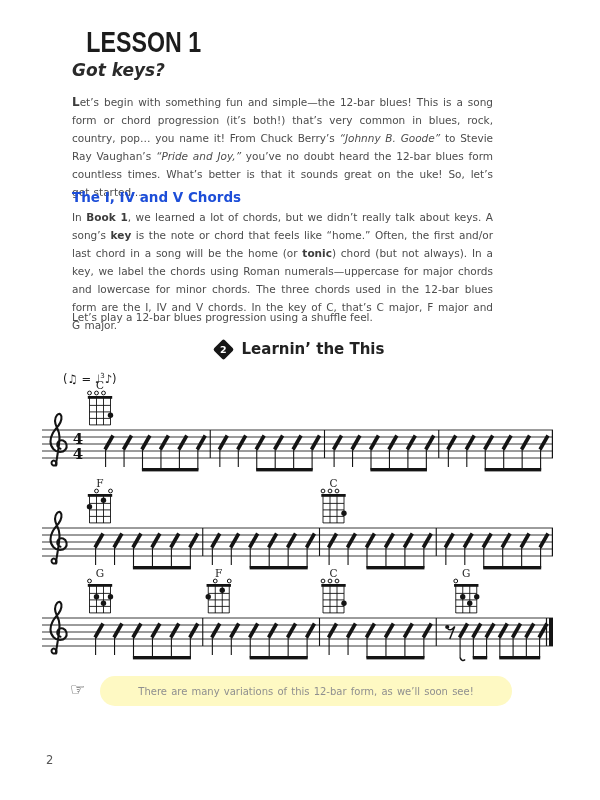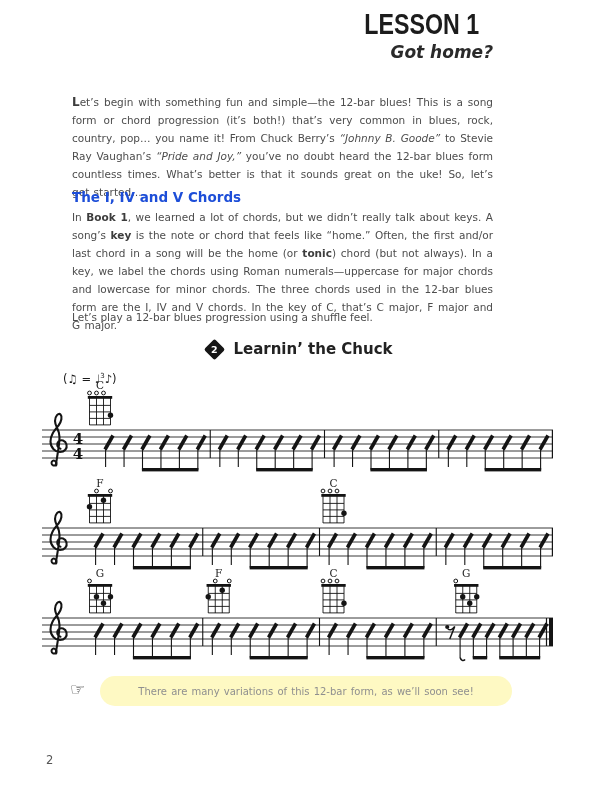--- a/index.html
+++ b/index.html
@@ -1,18 +1,18 @@
 <!DOCTYPE html>
 <html><head>
 <meta charset="utf-8">
 <style>
   html,body{margin:0;padding:0;background:#fff;}
   .page{position:relative;width:600px;height:800px;background:#ffffff;overflow:hidden;
         font-family:"DejaVu Sans",sans-serif;color:#4a4a4a;}
-  .title-block{position:absolute;left:72px;top:10px;width:421px;text-align:right;}
+  .title-block{position:absolute;left:72px;top:28px;width:421px;text-align:left;}
   .lesson-title{display:inline-block;font-family:"Liberation Sans",sans-serif;font-weight:800;
         font-size:29px;color:#1c1c1c;transform:scaleX(0.8);letter-spacing:0px;line-height:1;}
   .lesson-subtitle{margin-top:3px;font-size:17px;font-weight:bold;font-style:italic;color:#2a2a2a;
         font-family:"DejaVu Sans",sans-serif;}
   .body-text{position:absolute;left:72px;width:421px;font-size:10.5px;line-height:18px;
         text-align:justify;color:#4c4c4c;word-spacing:1px;margin:0;}
   .lead-cap{font-weight:bold;font-size:12px;color:#3c3c3c;}
   .b{font-weight:bold;color:#3c3c3c;}
   .i{font-style:italic;}
   .section-heading{position:absolute;left:72px;top:189px;margin:0;font-size:13.5px;font-weight:bold;
@@ -35,36 +35,36 @@
   .tip-text{font-size:10px;color:#8f8f8f;word-spacing:1px;}
   .page-number{position:absolute;left:46px;top:753px;font-size:11.5px;color:#555;}
 </style>
 </head>
 <body>
 
 <div class="page">
 
   <div class="title-block">
     <div class="lesson-title">LESSON 1</div>
-    <div class="lesson-subtitle">Got home?</div>
+    <div class="lesson-subtitle">Got keys?</div>
   </div>
 
   <p class="body-text" style="top:93px;"><span class="lead-cap">L</span><span>et’s begin with something fun and simple—the 12-bar blues! This is a song form or chord progression (it’s both!) that’s very common in blues, rock, country, pop… you name it! From Chuck Berry’s </span><span class="i">“Johnny B. Goode”</span><span> to Stevie Ray Vaughan’s </span><span class="i">“Pride and Joy,”</span><span> you’ve no doubt heard the 12-bar blues form countless times. What’s better is that it sounds great on the uke! So, let’s get started…</span></p>
 
   <h2 class="section-heading">The I, IV and V Chords</h2>
 
   <p class="body-text" style="top:208px;"><span>In </span><span class="b">Book 1</span><span>, we learned a lot of chords, but we didn’t really talk about keys. A song’s </span><span class="b">key</span><span> is the note or chord that feels like “home.” Often, the first and/or last chord in a song will be the home (or </span><span class="b">tonic</span><span>) chord (but not always). In a key, we label the chords using Roman numerals—uppercase for major chords and lowercase for minor chords. The three chords used in the 12-bar blues form are the I, IV and V chords. In the key of C, that’s C major, F major and G major.</span></p>
 
   <p class="closing-line">Let’s play a 12-bar blues progression using a shuffle feel.</p>
 
   <div class="exercise-header">
     <div class="badge">
         <span>2</span>
       </div>
-    <div class="exercise-title">Learnin’ the Chuck</div>
+    <div class="exercise-title">Learnin’ the This</div>
   </div>
 
   <div class="swing-mark"><span>(♫ = </span><span>♩</span><sup>3</sup><span>♪</span><span>)</span></div>
 
   <div id="sys0" class="music-system"><svg width="520" height="100" viewBox="0 0 520 100">
         <line x1="2" y1="50" x2="513" y2="50" stroke="#222" stroke-width="0.9"></line>
         <line x1="2" y1="57" x2="513" y2="57" stroke="#222" stroke-width="0.9"></line>
         <line x1="2" y1="64" x2="513" y2="64" stroke="#222" stroke-width="0.9"></line>
         <line x1="2" y1="71" x2="513" y2="71" stroke="#222" stroke-width="0.9"></line>
         <line x1="2" y1="78" x2="513" y2="78" stroke="#222" stroke-width="0.9"></line>

